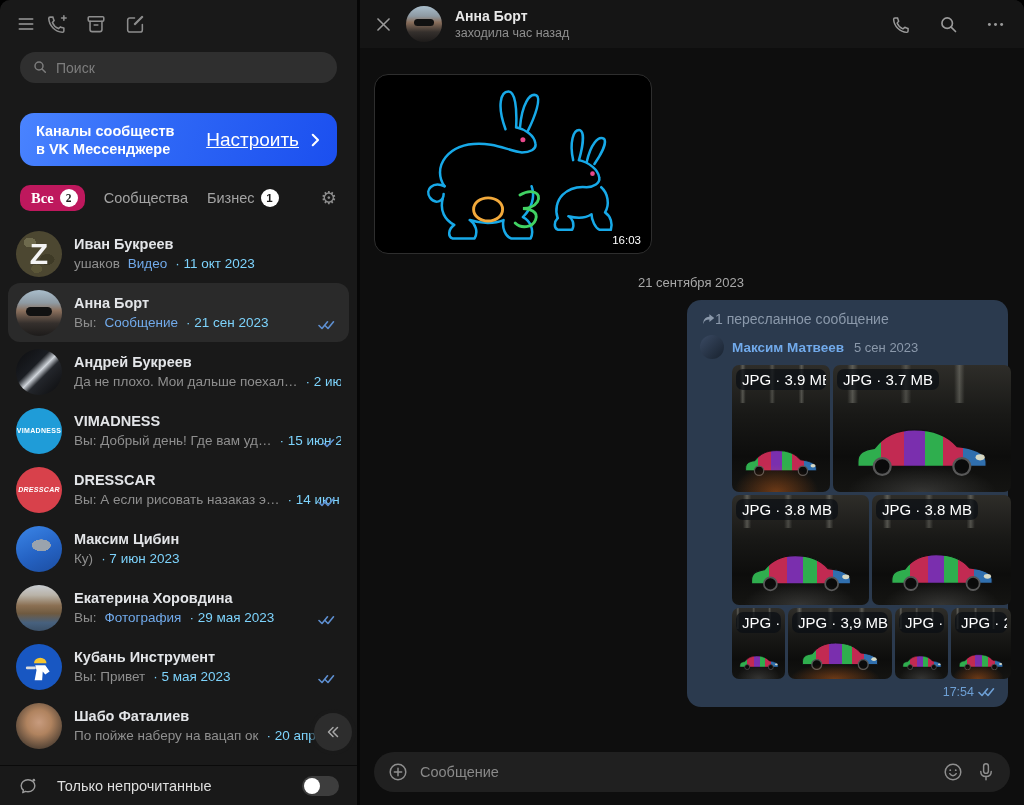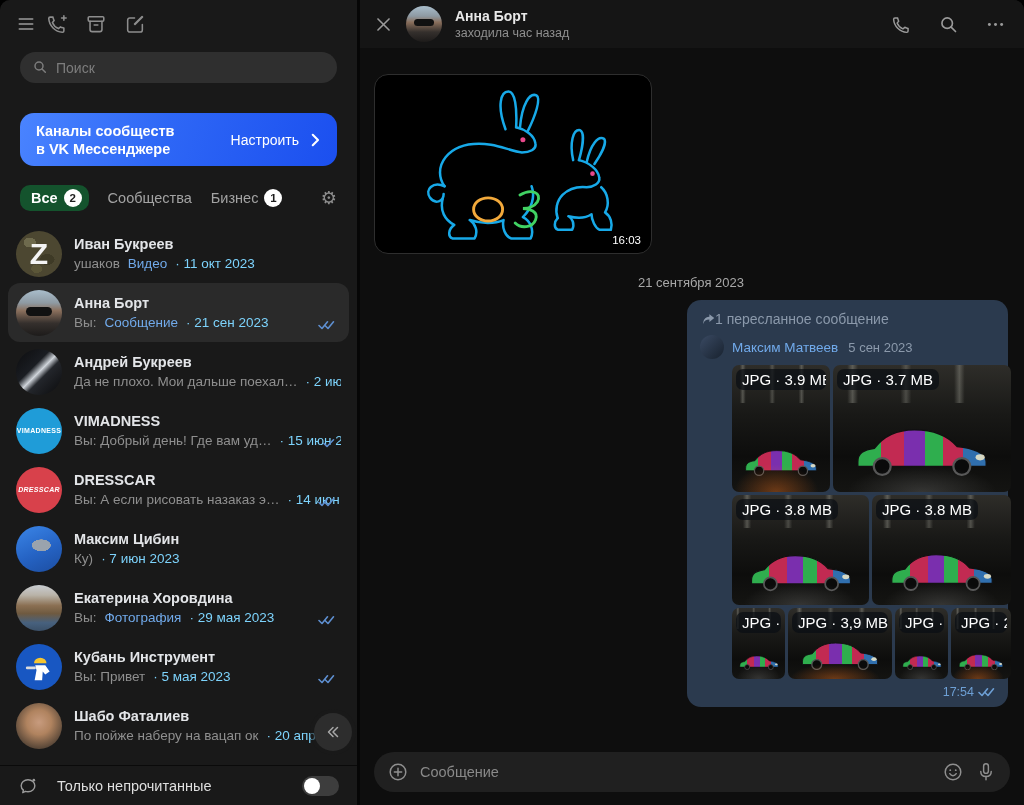--- a/index.html
+++ b/index.html
@@ -17,26 +17,26 @@
   .hdr-icons { display:flex; gap:17px; color:#8d8d8d; align-items:center; }
   .hdr-icons > span { cursor:pointer; }
 
   .search-wrap { margin:4px 20px 0; position:relative; }
   .search-input { width:100%; height:31px; border-radius:16px; background:#2f2f2f; border:none; color:#cfcfcf; padding:0 12px 0 36px; font-size:14px; outline:none; font-family:inherit; }
   .search-input::placeholder { color:#7d7d7d; }
   .search-icon { position:absolute; left:12px; top:7px; color:#7d7d7d; }
 
   .banner { margin:30px 20px 0; height:53px; border-radius:14px; background:linear-gradient(110deg,#4a84ff 0%,#2e67f6 45%,#1b4fef 100%); display:flex; align-items:center; padding:0 13px 0 16px; color:#fff; cursor:pointer; }
   .banner-text { flex:1; font-size:14.5px; font-weight:bold; line-height:18px; }
-  .banner-action { font-size:14px; margin-right:7px; }
+  .banner-action { font-size:19px; margin-right:7px;text-decoration:underline; }
   .banner-chevron { color:#fff; }
 
   .tabs { display:flex; align-items:center; margin:19px 20px 0; gap:19px; }
   .tab { display:flex; align-items:center; gap:6px; font-size:14.5px; color:#a3a3a3; cursor:pointer; }
-  .tab.active { background:#14532d; border-radius:10px; padding:4px 7px 4px 11px; color:#fff; font-weight:bold; }
+  .tab.active { background:#be185d; border-radius:10px; padding:4px 7px 4px 11px; color:#fff; font-weight:bold;font-family:Liberation Serif, serif; }
   .tab-badge { width:18px; height:18px; border-radius:50%; background:#fff; color:#1d1d1d; font-size:11.5px; font-weight:bold; display:flex; align-items:center; justify-content:center; }
   .tabs-gear { margin-left:auto; color:#8d8d8d; font-size:18px; line-height:1; cursor:pointer; }
 
   .chat-list { margin-top:13px; flex:1; overflow:hidden; }
   .row { display:flex; align-items:center; gap:12px; height:59px; margin:0 8px; padding:0 8px; border-radius:12px; position:relative; cursor:pointer; }
   .row.selected { background:#2a2a2a; }
   .avatar { width:46px; height:46px; border-radius:50%; flex-shrink:0; display:flex; align-items:center; justify-content:center; overflow:hidden; position:relative; }
   .row-main { flex:1; min-width:0; }
   .row-name { font-size:14.5px; font-weight:bold; color:#e3e5e8; margin-bottom:4px; white-space:nowrap; overflow:hidden; }
   .row-preview { display:flex; gap:8px; font-size:13.5px; color:#8f8f8f; white-space:nowrap; overflow:hidden; }
@@ -88,21 +88,21 @@
   .msg-image { width:278px; height:180px; border:1px solid #2e2e2e; border-radius:14px; background:#000; position:relative; }
   .rabbits { position:absolute; inset:0; margin:auto; }
   .msg-time { position:absolute; right:10px; bottom:7px; font-size:11.5px; color:#fff; text-shadow:0 1px 2px #000; }
 
   .date-divider { text-align:center; margin-top:21px; font-size:13px; color:#a8a8a8; }
 
   .fwd-card { margin-left:auto; margin-top:10px; width:321px; background:#2b3a4e; border-radius:14px; padding:11px 13px 8px; }
   .fwd-head { display:flex; align-items:center; gap:0; color:#8b99ab; font-size:14px; }
   .fwd-author { display:flex; align-items:center; gap:8px; margin-top:8px; }
   .fwd-author-avatar { width:24px; height:24px; }
-  .fwd-author-name { color:#71aaeb; font-weight:normal; font-size:13.5px; cursor:pointer; }
+  .fwd-author-name { color:#71aaeb; font-weight:bold; font-size:13.5px; cursor:pointer; }
   .fwd-author-date { color:#8b99ab; font-size:13px; margin-left:2px; }
   .fwd-grid { margin-left:32px; margin-top:6px; width:279px; }
   .g-row { display:grid; gap:3px; margin-bottom:3px; }
   .g1 { grid-template-columns:98px 178px; height:127px; }
   .g2 { grid-template-columns:137px 139px; height:110px; }
   .g3 { grid-template-columns:53px 104px 53px 60px; height:71px; }
   .ph { position:relative; border-radius:7px; overflow:hidden; cursor:pointer;
         background:linear-gradient(180deg,#2e2d29 0%,#191917 38%,#0d0d0c 72%,#141412 100%); }
   .ph::before { content:""; position:absolute; top:0; left:0; right:0; height:30%;
         background:linear-gradient(90deg,transparent 8%,rgba(195,195,182,.32) 11%,transparent 14%,transparent 38%,rgba(195,195,182,.26) 41%,transparent 44%,transparent 68%,rgba(195,195,182,.3) 71%,transparent 74%); }

